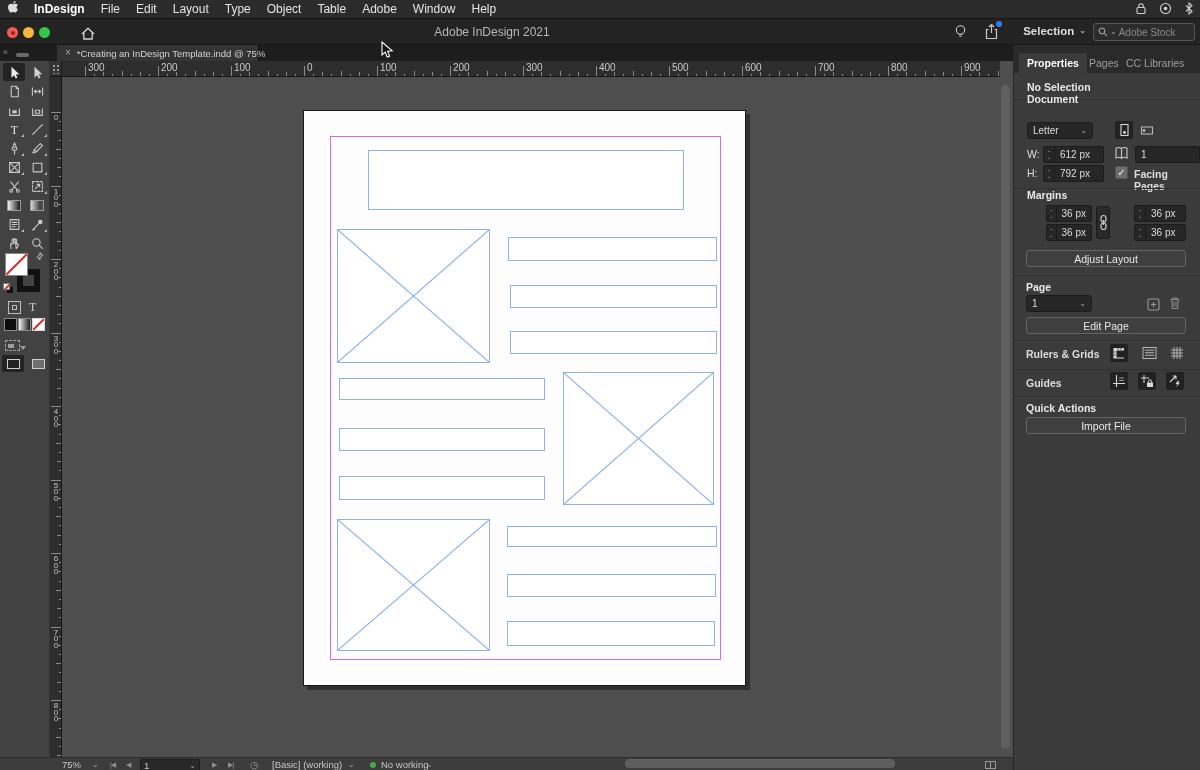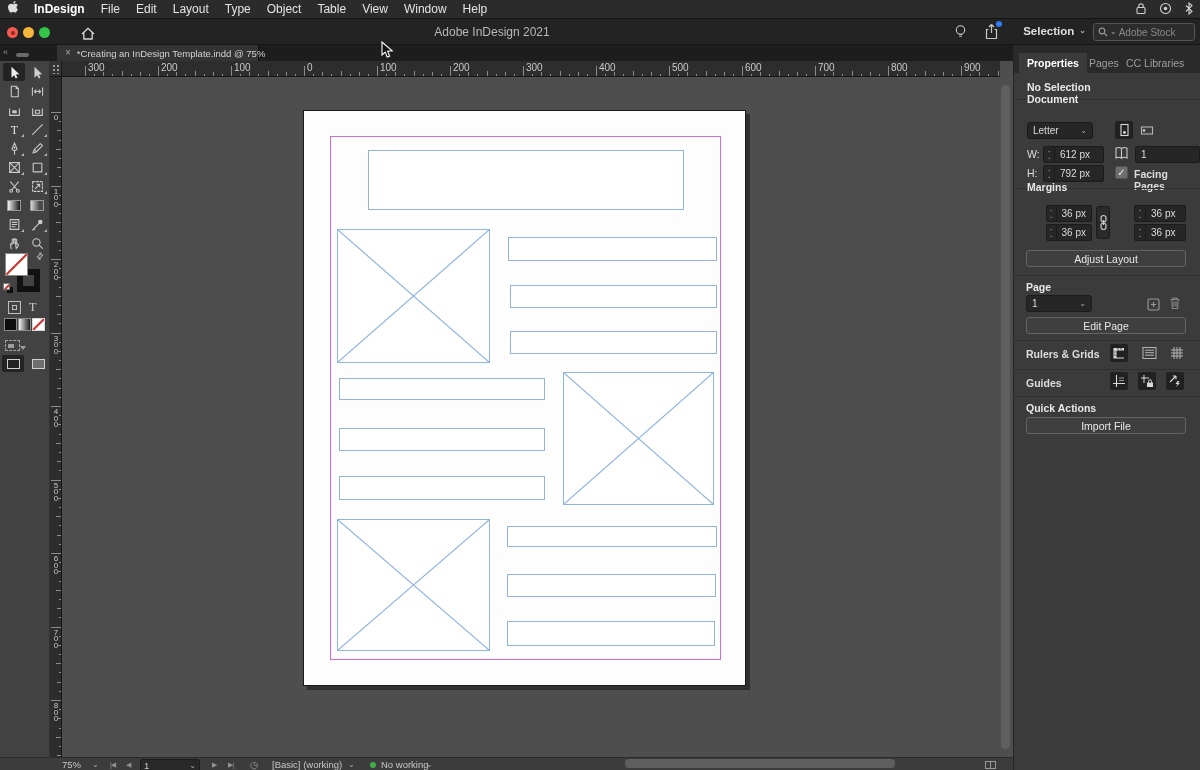--- a/index.html
+++ b/index.html
@@ -124,21 +124,21 @@
 </style>
 </head>
 <body>
 
 <div class="abs" id="menubar">
   <span class="apple">
     <svg width="13" height="14" viewBox="0 0 13 14">
         <path fill="#dedede" d="M9.6 7.4c0-1.6 1.3-2.4 1.4-2.4-.8-1.1-2-1.3-2.4-1.3-1-.1-2 .6-2.5.6-.5 0-1.3-.6-2.1-.6C2.9 3.7 1 4.6 1 7c0 1.4.5 2.9 1.2 3.9.6.9 1.1 1.6 1.9 1.6.8 0 1.1-.5 2-.5.9 0 1.2.5 2 .5.9 0 1.4-.8 1.9-1.6.6-.9.8-1.8.8-1.9 0 0-1.6-.6-1.2-1.6zM8 2.8c.4-.5.7-1.2.6-1.9-.6 0-1.3.4-1.8.9-.4.4-.7 1.1-.6 1.8.7.1 1.4-.3 1.8-.8z"></path>
       </svg>
   </span>
-  <span id="menu-items"><span class="mitem app">InDesign</span><span class="mitem">File</span><span class="mitem">Edit</span><span class="mitem">Layout</span><span class="mitem">Type</span><span class="mitem">Object</span><span class="mitem">Table</span><span class="mitem">View</span><span class="mitem">Window</span><span class="mitem">Help</span></span>
+  <span id="menu-items"><span class="mitem app">InDesign</span><span class="mitem">File</span><span class="mitem">Edit</span><span class="mitem">Layout</span><span class="mitem">Type</span><span class="mitem">Object</span><span class="mitem">Table</span><span class="mitem">Adobe</span><span class="mitem">Window</span><span class="mitem">Help</span></span>
   <span id="menu-right">
     <span>
       <svg width="12" height="13" viewBox="0 0 12 13" fill="none" stroke="#cfcfcf" stroke-width="1.1">
           <rect x="2" y="5.5" width="8" height="6" rx="1"></rect>
           <path d="M3.8 5.5V4a2.2 2.2 0 0 1 4.4 0v1.5"></path>
         </svg>
     </span>
     <span>
       <svg width="13" height="13" viewBox="0 0 13 13" fill="none" stroke="#cfcfcf" stroke-width="1.1">
           <circle cx="6.5" cy="6.5" r="5"></circle>
@@ -694,21 +694,21 @@
     <span class="stepper">
         <span>⌃</span>
         <span>⌄</span>
       </span>
     <span class="val">792 px</span>
   </div>
   <span class="cb checked" style="left:101px;top:121px"></span>
   <span class="plabel" style="left:120px;top:123px;font-weight:bold">Facing Pages</span>
 
   <div class="pdivider" style="top:143px"></div>
-  <span class="plabel b" style="top:136px">Margins</span>
+  <span class="plabel b" style="top:144px">Margins</span>
 
 </div>
 
 <div class="pfield abs" style="left:1046px;top:205px;width:46px">
   <span class="stepper">
       <span>⌃</span>
       <span>⌄</span>
     </span>
   <span class="val">36 px</span>
 </div>

